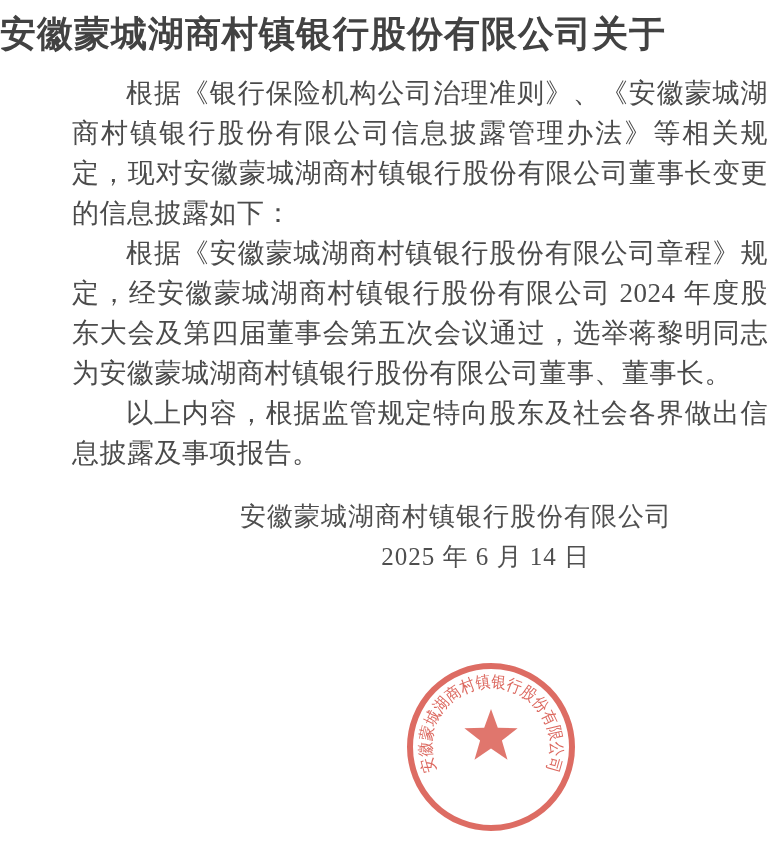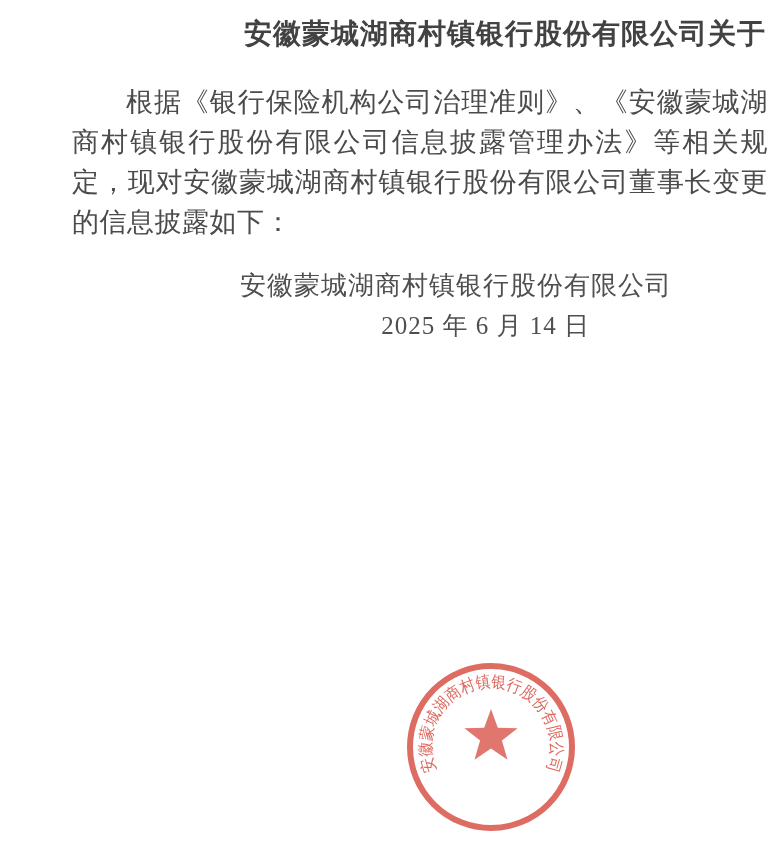--- a/index.html
+++ b/index.html
@@ -11,29 +11,29 @@
     position: relative;
     width: 783px;
     height: 841px;
     background: #ffffff;
     overflow: hidden;
     font-family: "Liberation Serif", "DejaVu Serif", serif;
     color: #4b4b4b;
   }
   .doc-title {
     margin: 15px 17px 0 0;
-    text-align: right;
-    font-size: 28px;
+    text-align: left;
+    font-size: 36px;
     font-weight: bold;
     line-height: 38px;
     color: #424242;
     letter-spacing: 1px;
   }
   .body-text {
-    margin: 29px 15px 0 72px;
+    margin: 20px 15px 0 72px;
     font-size: 27px;
     line-height: 40px;
     text-align: justify;
     letter-spacing: 0.5px;
   }
   .body-text p {
     margin: 0;
     text-indent: 2em;
   }
   .signature-block {
@@ -70,20 +70,22 @@
 <body>
 
 <div class="page">
 
   <div class="doc-title">
     <div>安徽蒙城湖商村镇银行股份有限公司关于</div>
   </div>
 
   <div class="body-text">
     <p>根据《银行保险机构公司治理准则》、《安徽蒙城湖商村镇银行股份有限公司信息披露管理办法》等相关规定，现对安徽蒙城湖商村镇银行股份有限公司董事长变更的信息披露如下：</p>
+    <p>根据《安徽蒙城湖商村镇银行股份有限公司章程》规定，经安徽蒙城湖商村镇银行股份有限公司 2024 年度股东大会及第四届董事会第五次会议通过，选举蒋黎明同志为安徽蒙城湖商村镇银行股份有限公司董事、董事长。</p>
+    <p>以上内容，根据监管规定特向股东及社会各界做出信息披露及事项报告。</p>
   </div>
 
   <div class="signature-block">
     <div class="sig-name">安徽蒙城湖商村镇银行股份有限公司</div>
     <div class="sig-date">2025 年 6 月 14 日</div>
   </div>
 
   <div class="seal">
     <svg viewBox="0 0 172 172" xmlns="http://www.w3.org/2000/svg">
       <circle cx="86" cy="86" r="81" fill="none" stroke="#d5493e" stroke-width="6" opacity="0.92"></circle>

